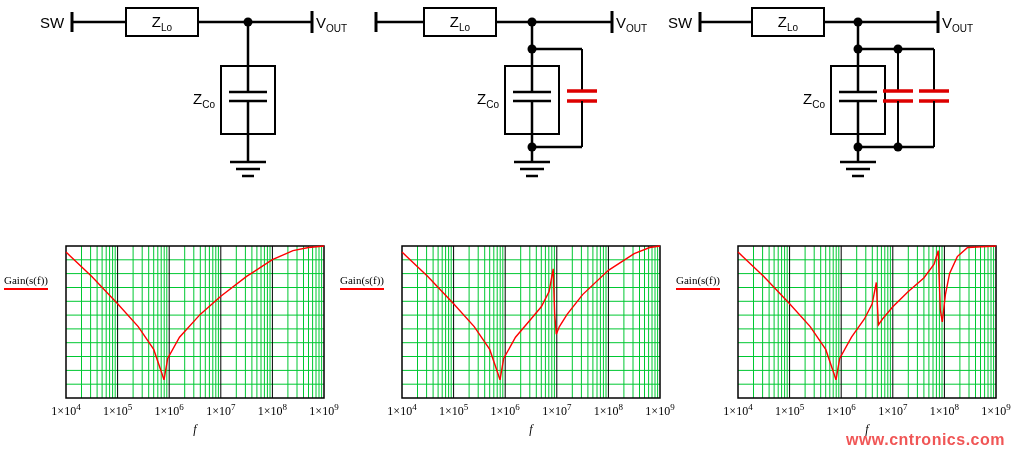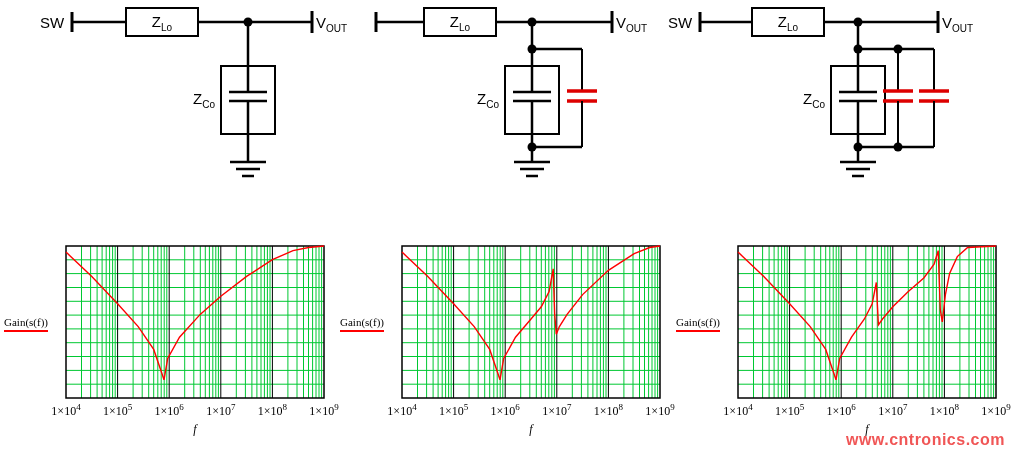--- a/index.html
+++ b/index.html
@@ -3,21 +3,21 @@
 <meta charset="utf-8">
 <style>
   *{box-sizing:border-box}
   html,body{margin:0;padding:0}
   body{width:1011px;height:451px;background:#fff;position:relative;overflow:hidden;
        font-family:"Liberation Sans",sans-serif;color:#000}
   .circuits-row{display:flex;justify-content:center;padding:4px 10px 0 10px;height:204px}
   .circuits-row svg{display:block;overflow:visible}
   .charts-row{display:flex;justify-content:space-between;padding:0 4px;margin-top:38px}
   .chart{display:flex;align-items:flex-start}
-  .ylabel-box{width:46px;flex:none;margin-top:74px;font-family:"Liberation Serif",serif;
+  .ylabel-box{width:46px;flex:none;margin-top:32px;font-family:"Liberation Serif",serif;
               font-size:11px;line-height:1.1}
   .ylabel-text{border-bottom:2px solid #ff0000;padding-bottom:2px;white-space:nowrap}
   .plot-svg{overflow:visible;font-family:"Liberation Serif",serif}
   .watermark{position:absolute;right:6px;bottom:2px;font-size:16px;font-weight:bold;
              color:#ef4444;opacity:.9;letter-spacing:.5px}
   svg text{fill:#000}
   .clab{font-family:"Liberation Sans",sans-serif;font-size:15px}
 </style>
 </head>
 <body>

